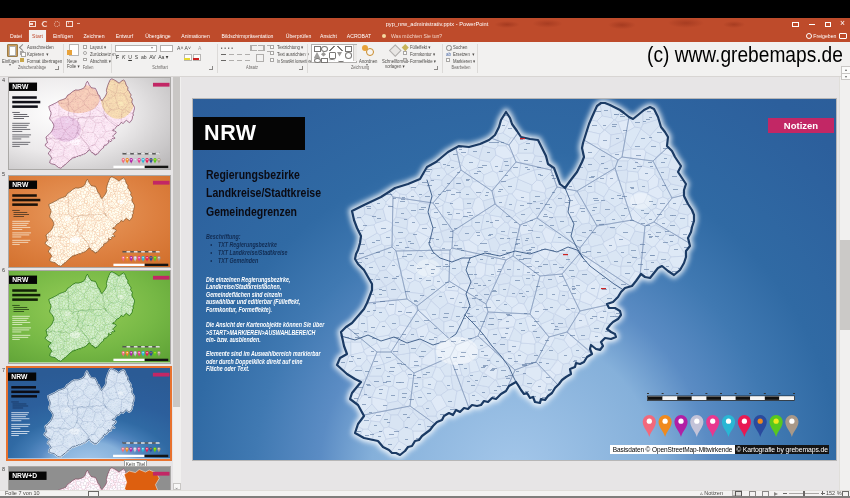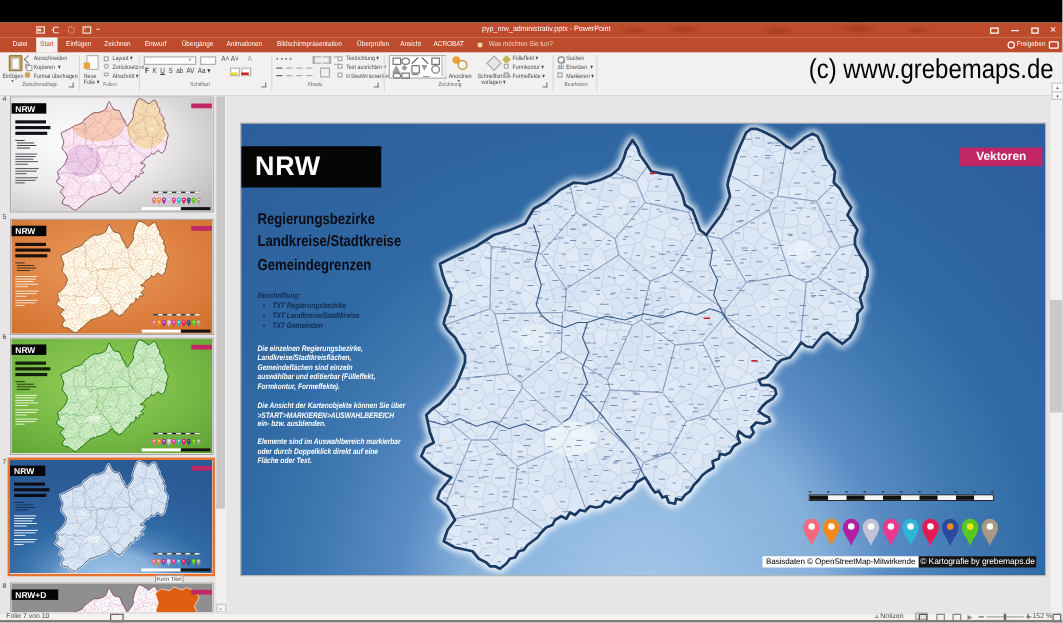--- a/index.html
+++ b/index.html
@@ -1765,21 +1765,21 @@
         </g>
       <use href="#pinrow"></use>
       <use href="#sbar"></use>
     </svg>
     <div class="abs" style="left:0;top:18px;width:112px;height:33px;background:#050505;color:#fff;font-weight:bold;font-size:21.5px;line-height:33px;padding-left:11px;letter-spacing:0.6px;box-sizing:border-box">NRW</div>
     <div class="abs" style="left:13px;top:67px;font-size:12.5px;font-weight:bold;color:#0b0b13;line-height:18.4px;transform:scaleX(0.84);transform-origin:0 0">Regierungsbezirke<br>Landkreise/Stadtkreise<br>Gemeindegrenzen</div>
     <div class="sl-small" style="left:13px;top:133.5px;color:#122c52;line-height:8.1px">Beschriftung:<br><span style="padding-left:5px">•&nbsp;&nbsp;&nbsp;&nbsp;TXT Regierungsbezirke</span><br><span style="padding-left:5px">•&nbsp;&nbsp;&nbsp;&nbsp;TXT Landkreise/Stadtkreise</span><br><span style="padding-left:5px">•&nbsp;&nbsp;&nbsp;&nbsp;TXT Gemeinden</span></div>
     <div class="sl-small" style="left:13px;top:176.5px;color:#fff">Die einzelnen Regierungsbezirke,<br>Landkreise/Stadtkreisflächen,<br>Gemeindeflächen sind einzeln<br>auswählbar und editierbar (Fülleffekt,<br>Formkontur, Formeffekte).</div>
     <div class="sl-small" style="left:13px;top:222px;color:#fff">Die Ansicht der Kartenobjekte können Sie über<br>&gt;START&gt;MARKIEREN&gt;AUSWAHLBEREICH<br>ein- bzw. ausblenden.</div>
     <div class="sl-small" style="left:13px;top:251px;color:#fff">Elemente sind im Auswahlbereich markierbar<br>oder durch Doppelklick direkt auf eine<br>Fläche oder Text.</div>
-    <div class="abs" style="left:575px;top:19px;width:66px;height:15px;background:#c22765;color:#fff;font-weight:bold;font-size:9.5px;text-align:center;line-height:15.5px">Vektoren</div>
+    <div class="abs" style="left:575px;top:19px;width:66px;height:15px;background:#c22765;color:#fff;font-weight:bold;font-size:9.5px;text-align:center;line-height:15.5px">Notizen</div>
     <div class="abs" style="left:417px;top:346px;width:125px;height:9.4px;background:#fff;color:#000;font-size:6.5px;letter-spacing:-0.1px;line-height:9.6px;text-align:center;white-space:nowrap">Basisdaten © OpenStreetMap-Mitwirkende</div>
     <div class="abs" style="left:542px;top:346px;width:94px;height:9.4px;background:#141414;color:#fff;font-size:6.8px;letter-spacing:-0.1px;line-height:9.6px;text-align:center;white-space:nowrap">© Kartografie by grebemaps.de</div>
   </div>
 
   <div class="abs" style="left:839px;top:0;width:11px;height:413px;background:#f1f0ef;border-left:1px solid #e0deda;box-sizing:border-box"></div>
   <div class="abs" style="left:840px;top:163px;width:10px;height:90px;background:#cbc9c7"></div>
 </div>
 <div class="abs" style="left:841px;top:66px;width:8px;height:5.5px;background:#fbfbfa;border:0.5px solid #c8c6c4;font-size:4px;color:#666;text-align:center;line-height:5px">▴</div>
 <div class="abs" style="left:841px;top:72.5px;width:8px;height:5.5px;background:#fbfbfa;border:0.5px solid #c8c6c4;font-size:4px;color:#666;text-align:center;line-height:5px">▾</div>
 <div class="wmark">(c) www.grebemaps.de</div>

